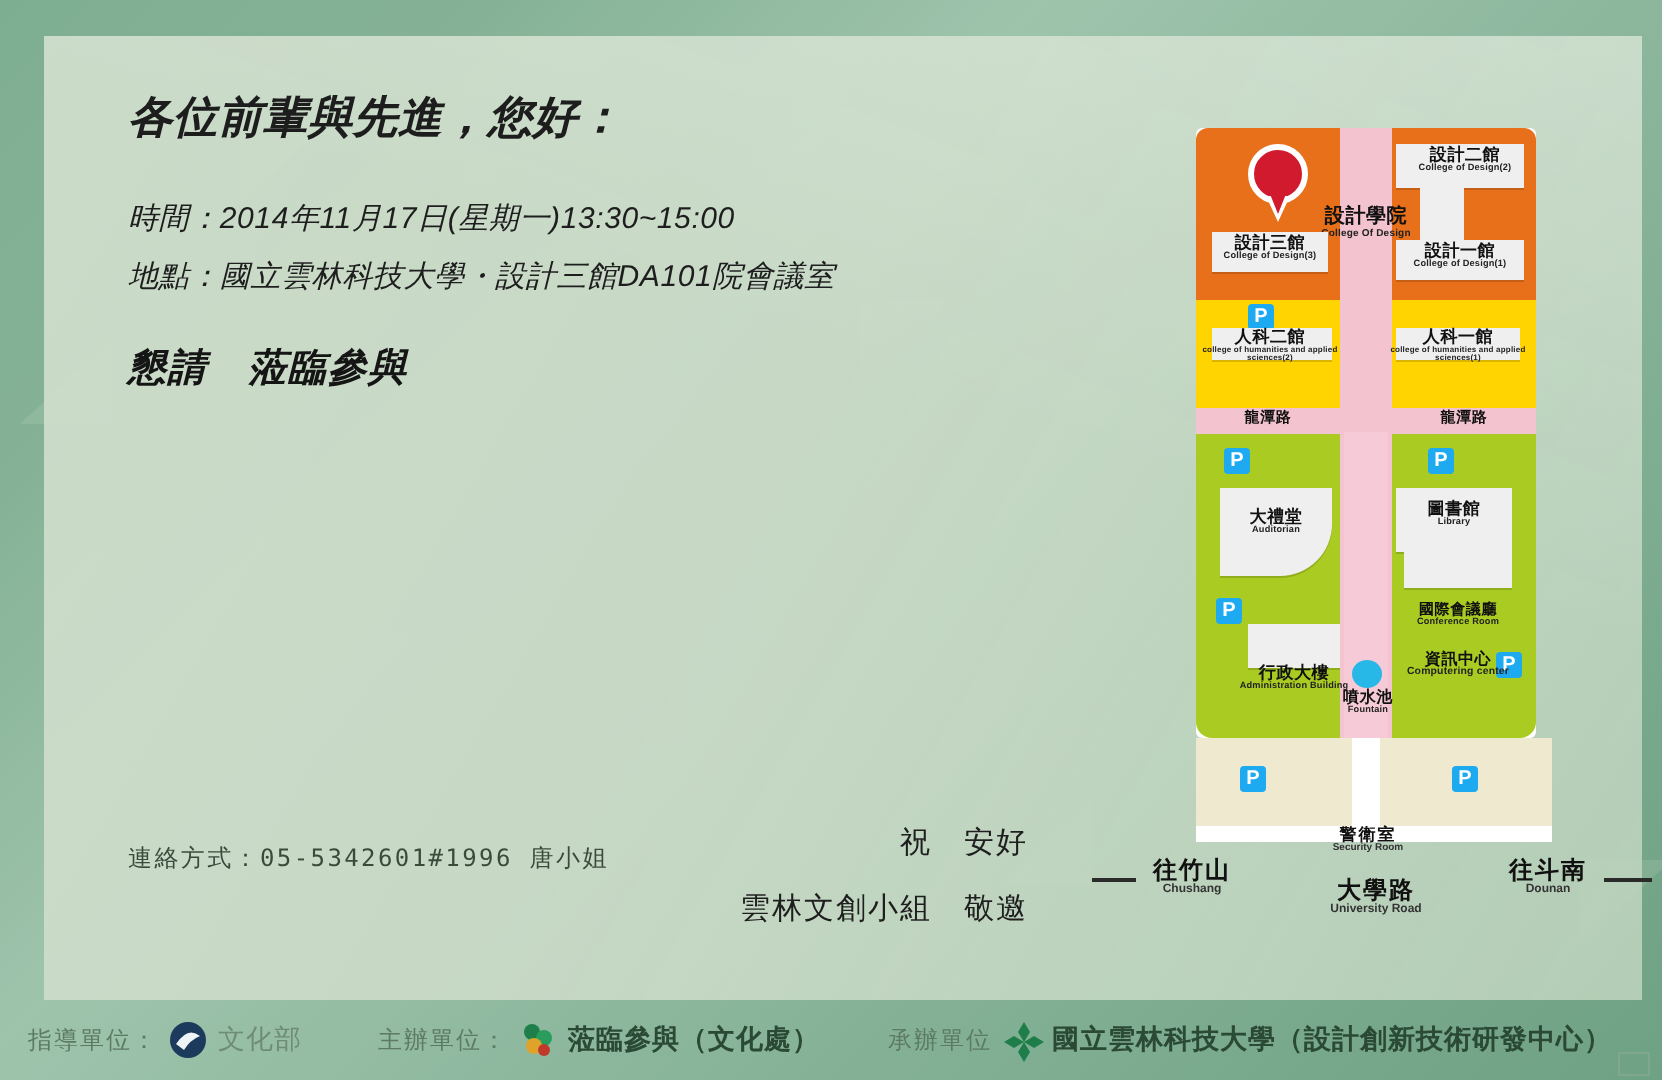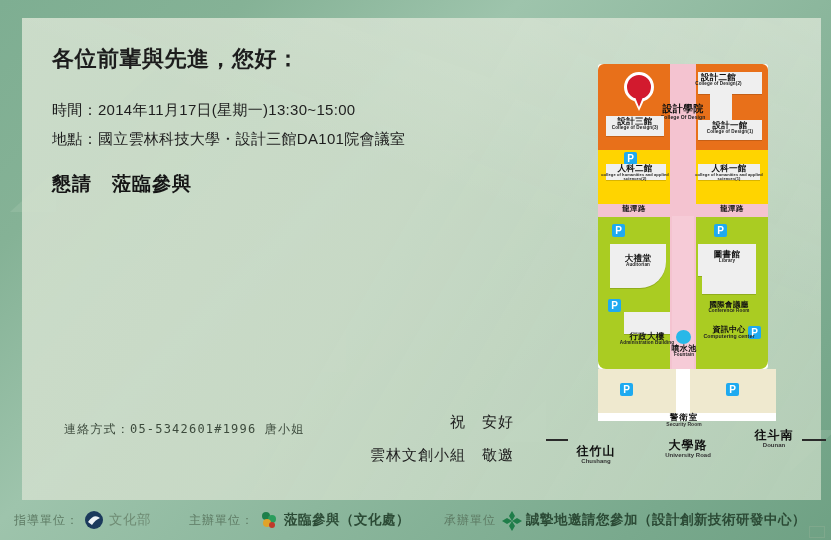--- a/index.html
+++ b/index.html
@@ -27,21 +27,21 @@
     filter: blur(.2px);
   }
   #panel::after{
     content:""; position:absolute; inset:0;
     background:
       linear-gradient(200deg, rgba(255,255,255,.18) 0%, rgba(255,255,255,0) 40%);
     pointer-events:none;
   }
 
   
-  #content { position:absolute; left:52px; top:44px; width:520px; }
+  #content { position:absolute; left:64px; top:44px; width:520px;font-style:italic; }
   .greet {
     font-size: 22px; font-weight: bold; color:#1d1d1d;
     letter-spacing:.5px; line-height:1.4; margin-bottom:4px;
   }
   .body-para {
     font-size: 21px; color:#202020; line-height: 1.75;
     letter-spacing: .2px; text-align: justify; width: 512px;
   }
   .info { margin-top: 20px; }
   .info-line { font-size: 15px; color:#1e1e1e; line-height: 1.95; letter-spacing:.3px; }
@@ -189,21 +189,21 @@
     </div>
 
     <div class="bld" style="left:8px; top:52px; width:58px; height:20px;"></div>
     <div class="lbl" style="left:4px; top:53px; width:66px;">
       <span class="zh">設計三館</span>
       <span class="en">College of Design(3)</span>
     </div>
 
     <div class="bld" style="left:100px; top:8px; width:64px; height:22px;"></div>
     <div class="bld" style="left:112px; top:30px; width:22px; height:26px;"></div>
-    <div class="lbl" style="left:80px; top:9px; width:68px;padding-left:13px;">
+    <div class="lbl" style="left:94px; top:9px; width:68px;padding-left:13px;">
       <span class="zh">設計二館</span>
       <span class="en">College of Design(2)</span>
     </div>
 
     <div class="bld" style="left:100px; top:56px; width:64px; height:20px;"></div>
     <div class="lbl" style="left:98px; top:57px; width:68px;">
       <span class="zh">設計一館</span>
       <span class="en">College of Design(1)</span>
     </div>
 
@@ -281,21 +281,21 @@
     <div class="pmark" style="left:186px; top:14px;">P</div>
 
     <div class="rlbl small" style="left:108px; top:44px; width:72px;">
       <span class="zh">警衛室</span>
       <span class="en">Security Room</span>
     </div>
 
     <div class="roadline" style="left:6px;  top:70px; width:22px;"></div>
     <div class="roadline" style="left:262px;top:70px; width:24px;"></div>
 
-    <div class="rlbl" style="left:24px; top:60px; width:64px;margin-top:16px;">
+    <div class="rlbl" style="left:24px; top:60px; width:64px;">
       <span class="zh">往竹山</span>
       <span class="en">Chushang</span>
     </div>
     <div class="rlbl" style="left:112px; top:70px; width:72px;">
       <span class="zh">大學路</span>
       <span class="en">University Road</span>
     </div>
     <div class="rlbl" style="left:202px; top:60px; width:64px;">
       <span class="zh">往斗南</span>
       <span class="en">Dounan</span>
@@ -337,19 +337,19 @@
       <span class="logo">
         <svg width="22" height="22" viewBox="0 0 22 22">
           <g fill="#1f7d49">
             <path d="M11 1 L14 6 L11 11 L8 6 Z"></path>
             <path d="M11 11 L14 16 L11 21 L8 16 Z"></path>
             <path d="M1 11 L6 8 L11 11 L6 14 Z"></path>
             <path d="M11 11 L16 8 L21 11 L16 14 Z"></path>
           </g>
         </svg>
       </span>
-      <span class="sp-name">誠摯地邀請您參加（設計創新技術研發中心）</span>
+      <span class="sp-name">國立雲林科技大學（設計創新技術研發中心）</span>
     </div>
 
     <div class="corner-box"></div>
   </div>
 
 </div>
 
 </body></html>

